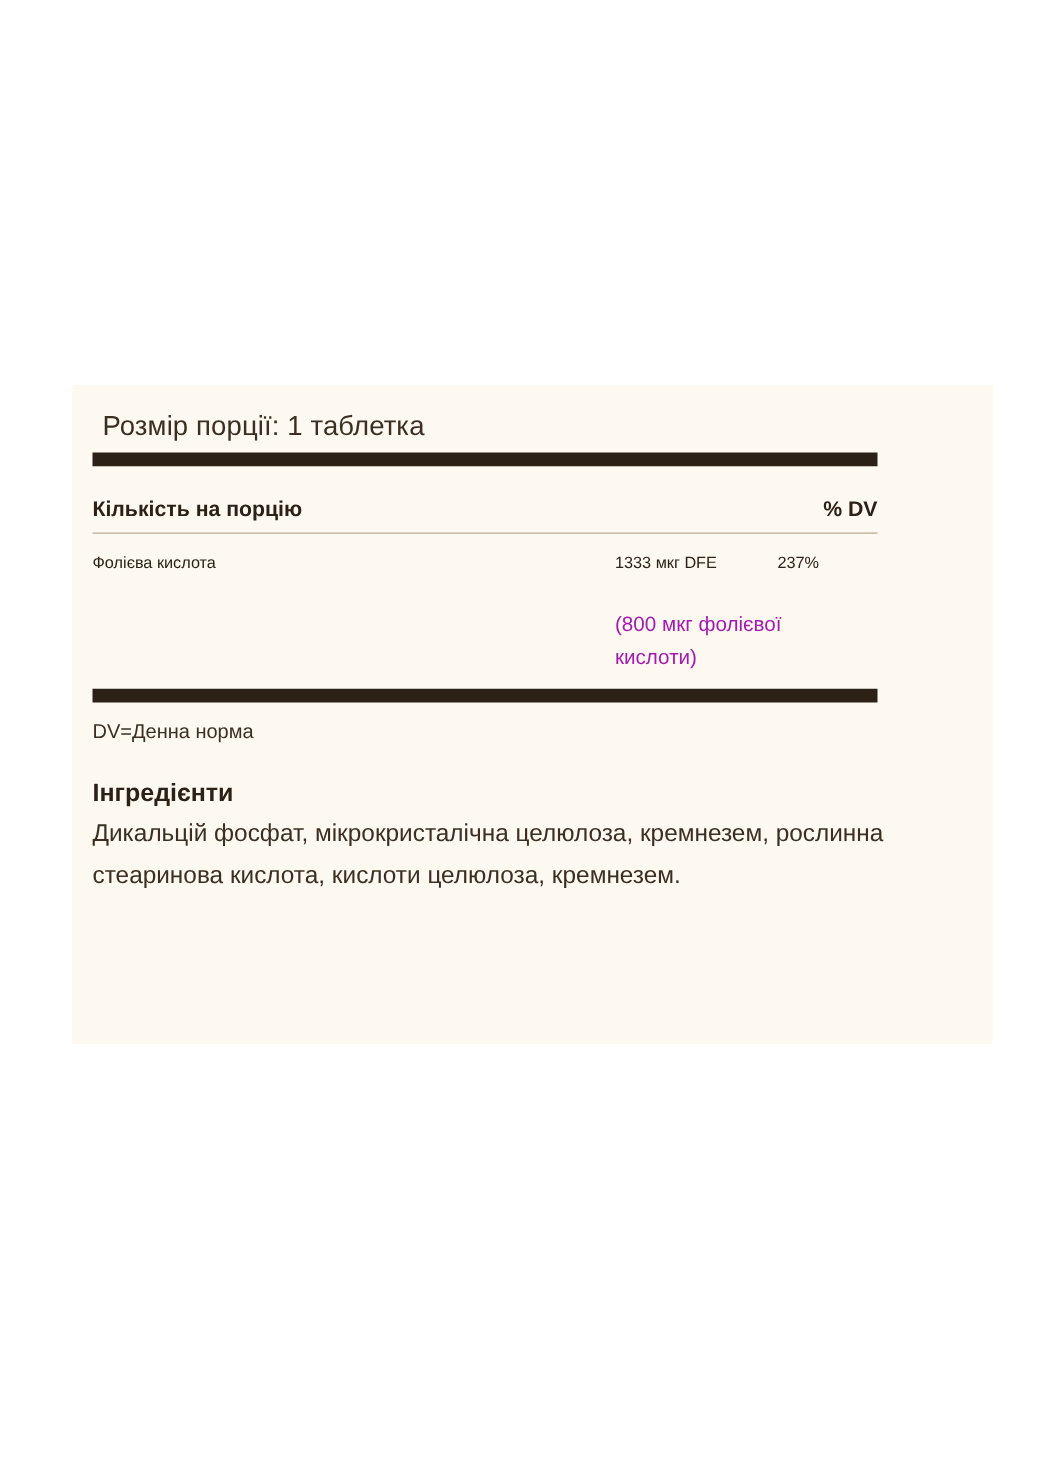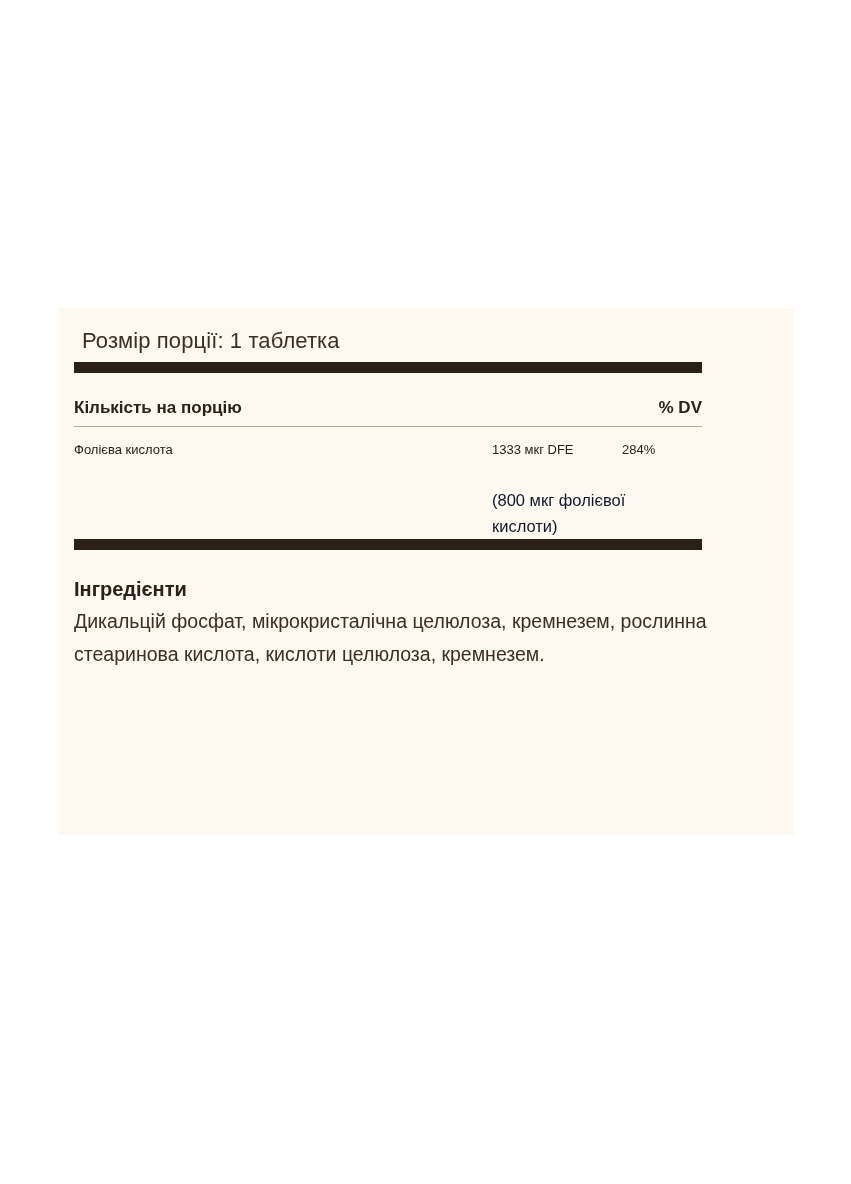--- a/index.html
+++ b/index.html
@@ -102,25 +102,25 @@
 
   .nutrient-row .percent {
     flex: 1 1 auto;
     text-align: left;
     color: #2b2117;
   }
 
   .sub-amount {
     font-size: 16.5px;
     line-height: 26px;
-    color: #0f172a;
+    color: #a21caf;
     margin-left: 418px;
     width: 160px;
     padding-top: 26px;
-    padding-bottom: 0;
+    padding-bottom: 12px;
   }
 
   .footnote {
     font-size: 16px;
     line-height: 20px;
     color: #3a2f22;
     padding-top: 14px;
   }
 
   .ingredients-title {
@@ -154,25 +154,26 @@
     <div class="row row-header">
       <div class="name">Кількість на порцію</div>
       <div class="dv">% DV</div>
     </div>
 
     <div class="rule-thin"></div>
 
     <div class="row nutrient-row">
       <div class="name">Фолієва кислота</div>
       <div class="amount">1333 мкг DFE</div>
-      <div class="percent">284%</div>
+      <div class="percent">237%</div>
     </div>
 
     <div class="sub-amount">(800 мкг фолієвої кислоти)</div>
 
     <div class="rule-thick"></div>
 
+    <div class="footnote">DV=Денна норма</div>
 
     <div class="ingredients-title">Інгредієнти</div>
 
     <div class="ingredients-body">Дикальцій фосфат, мікрокристалічна целюлоза, кремнезем, рослинна стеаринова кислота, кислоти целюлоза, кремнезем.</div>
   </div>
 </div>
 
 </body></html>

